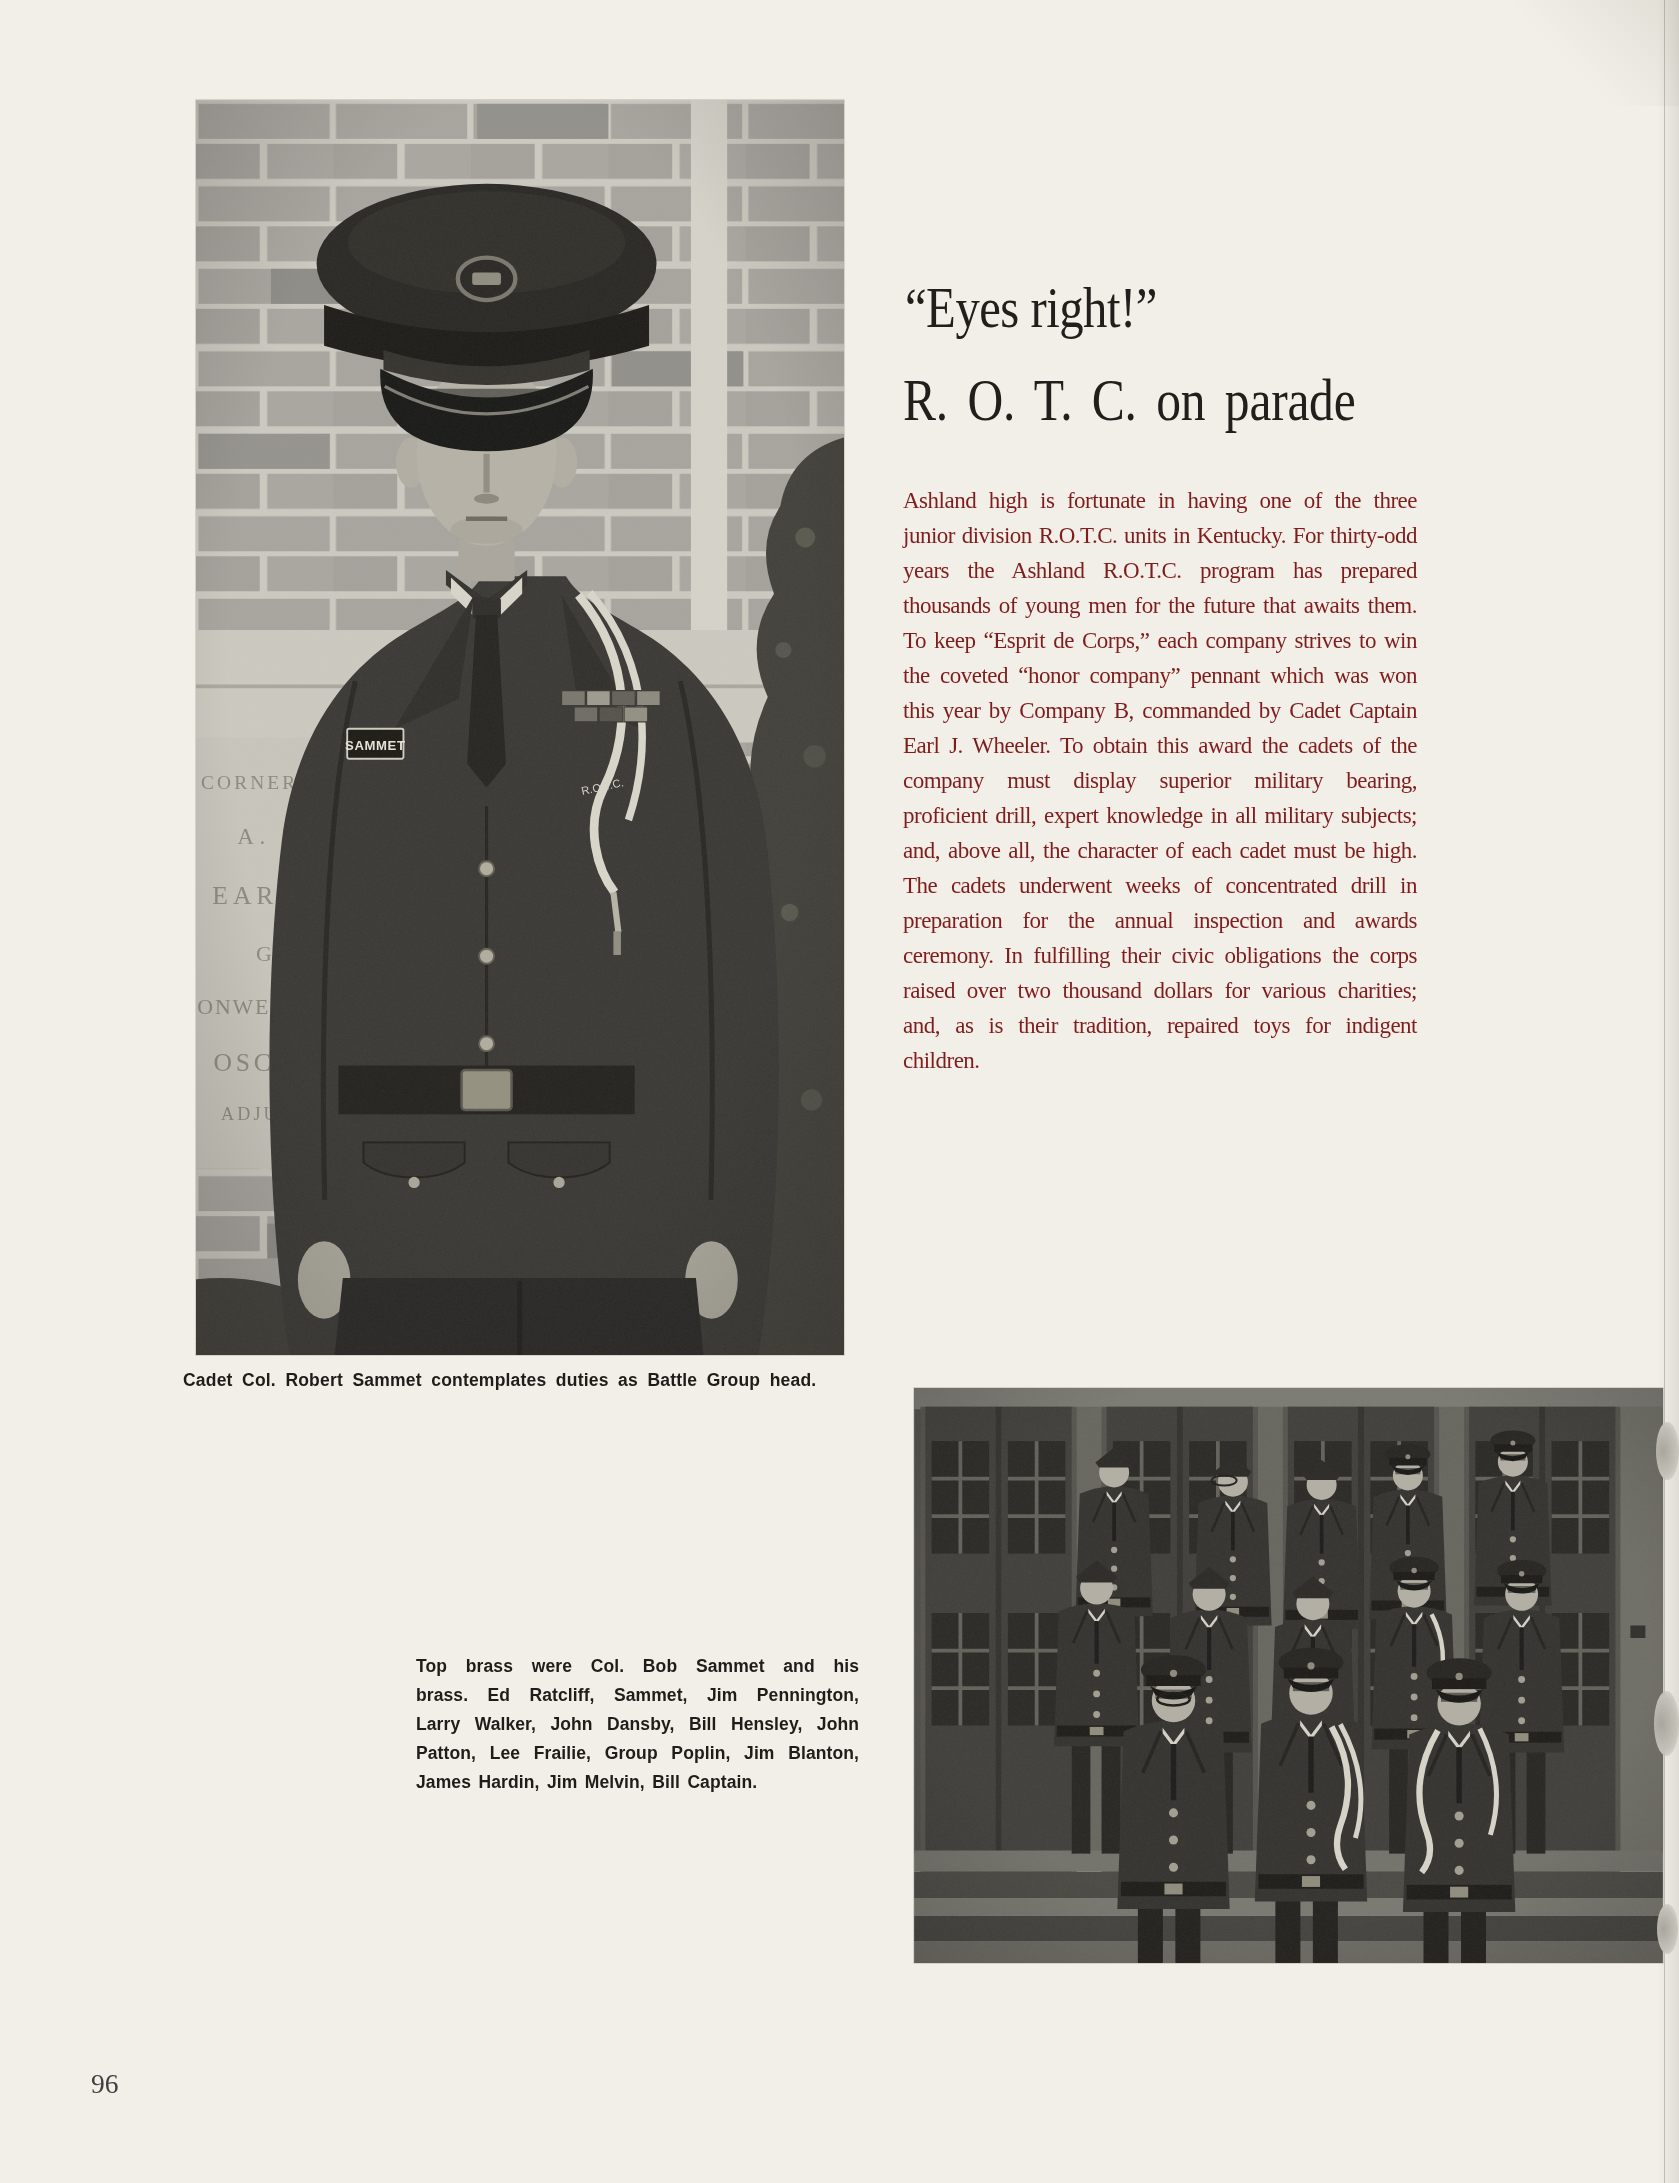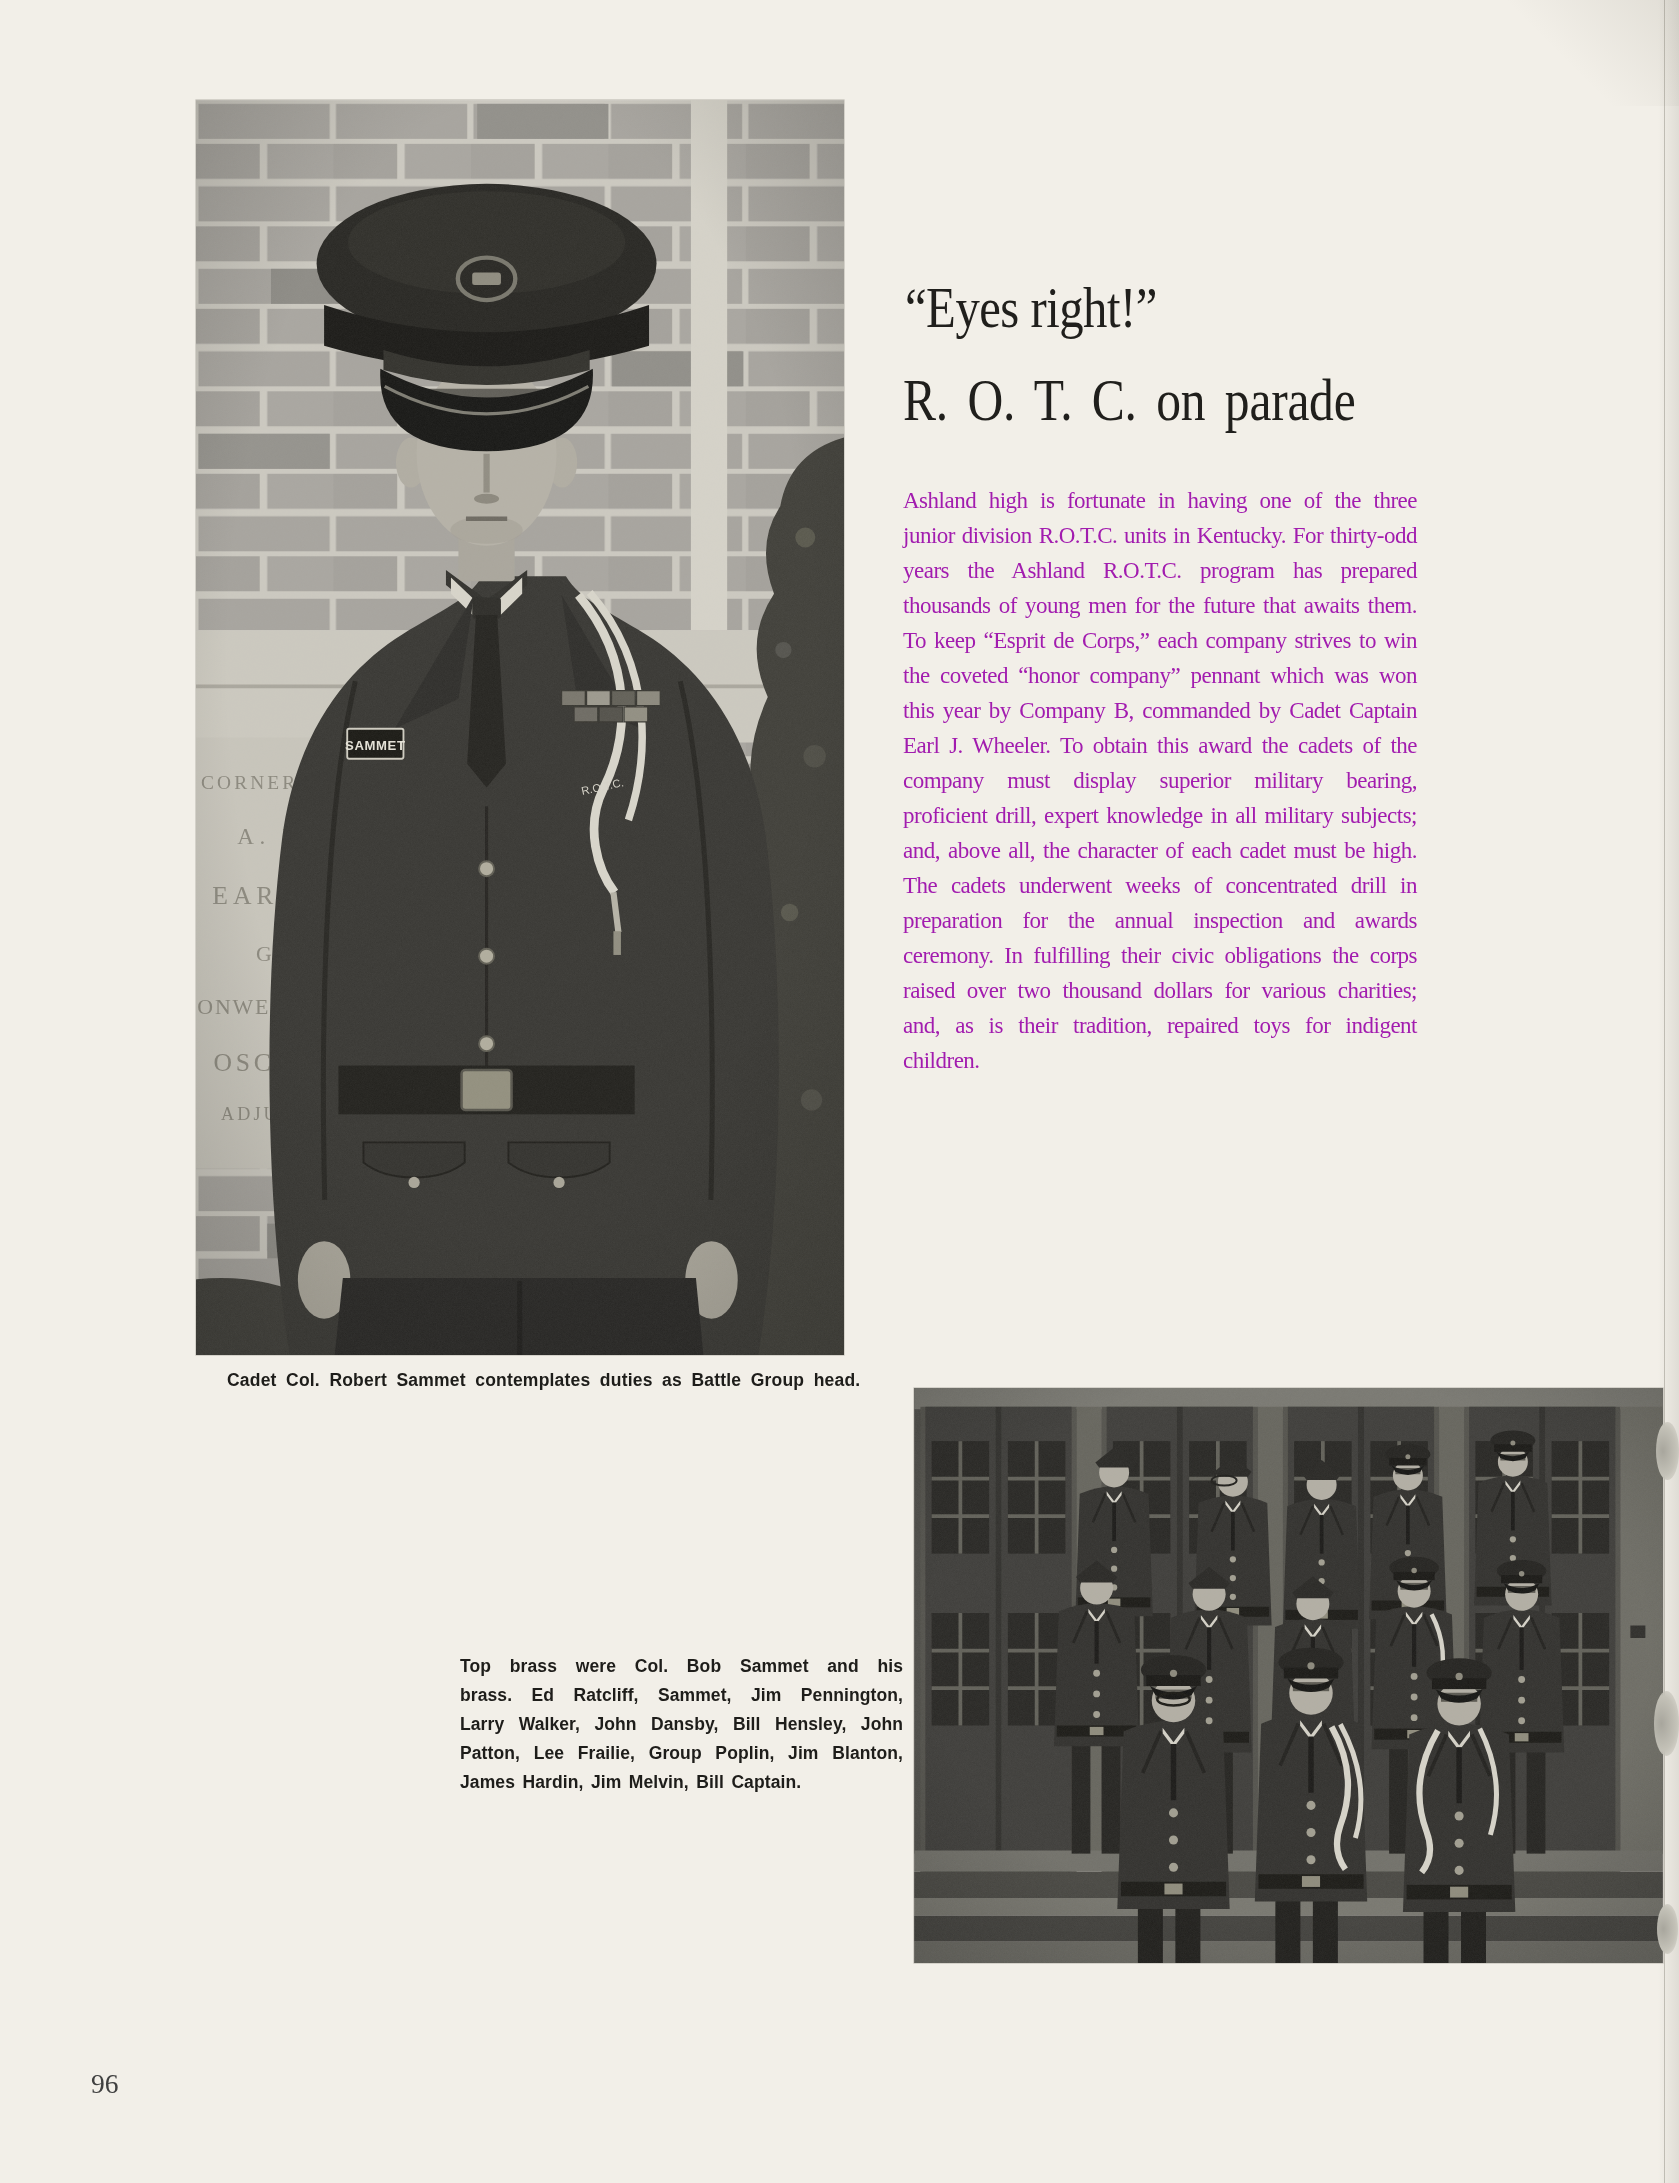--- a/index.html
+++ b/index.html
@@ -16,32 +16,32 @@
   .curl.c1{left:1656px;top:1422px;width:22.5px;height:58px;}
   .curl.c2{left:1654px;top:1691px;width:25px;height:65px;}
   .curl.c3{left:1657px;top:1904px;width:21px;height:50px;}
 
   figure{margin:0;padding:0;}
   .photo{position:absolute;overflow:hidden;box-shadow:0 0 0 0.6px rgba(40,38,32,0.25);}
   .photo svg{display:block;}
   .portrait{left:196px;top:100px;width:648px;height:1255px;}
   .group{left:914px;top:1388px;width:749px;height:575px;}
 
-  .caption{position:absolute;font-family:"Liberation Sans",sans-serif;font-weight:bold;color:#1e1d1a;margin-left:44px;}
+  .caption{position:absolute;font-family:"Liberation Sans",sans-serif;font-weight:bold;color:#1e1d1a;}
   .caption1{left:183px;top:1370px;width:678px;font-size:17.5px;letter-spacing:0.2px;word-spacing:4.4px;white-space:nowrap;}
   .caption2{left:416px;top:1652px;width:443px;font-size:17.5px;line-height:29px;}
   .caption2 .ln{text-align:justify;text-align-last:justify;word-spacing:2.5px;letter-spacing:0.1px;}
   .caption2 .ln:last-child{text-align-last:left;}
 
   .kicker{position:absolute;left:905px;top:279px;margin:0;font-weight:normal;color:#201f1c;
     font-size:58px;line-height:1;transform:scaleX(0.84);transform-origin:left top;letter-spacing:-0.6px;white-space:nowrap;}
   .title{position:absolute;left:903px;top:371px;margin:0;font-weight:normal;color:#201f1c;
     font-size:59px;line-height:1;transform:scaleX(0.84);transform-origin:left top;word-spacing:8.8px;letter-spacing:-0.3px;white-space:nowrap;}
 
-  .bodytext{position:absolute;left:903px;top:483px;width:514px;margin:0;color:#a21caf;
+  .bodytext{position:absolute;left:903px;top:483px;width:514px;margin:0;color:#7f1d1d;
     font-size:23px;line-height:35px;text-align:justify;letter-spacing:-0.5px;word-spacing:0.9px;}
 
   .pagenum{position:absolute;left:91px;top:2068px;font-size:27.5px;color:#404040;font-family:"Liberation Serif",serif;}
 </style>
 </head>
 <body>
 
 <div class="page">
 
   <figure class="photo portrait">

